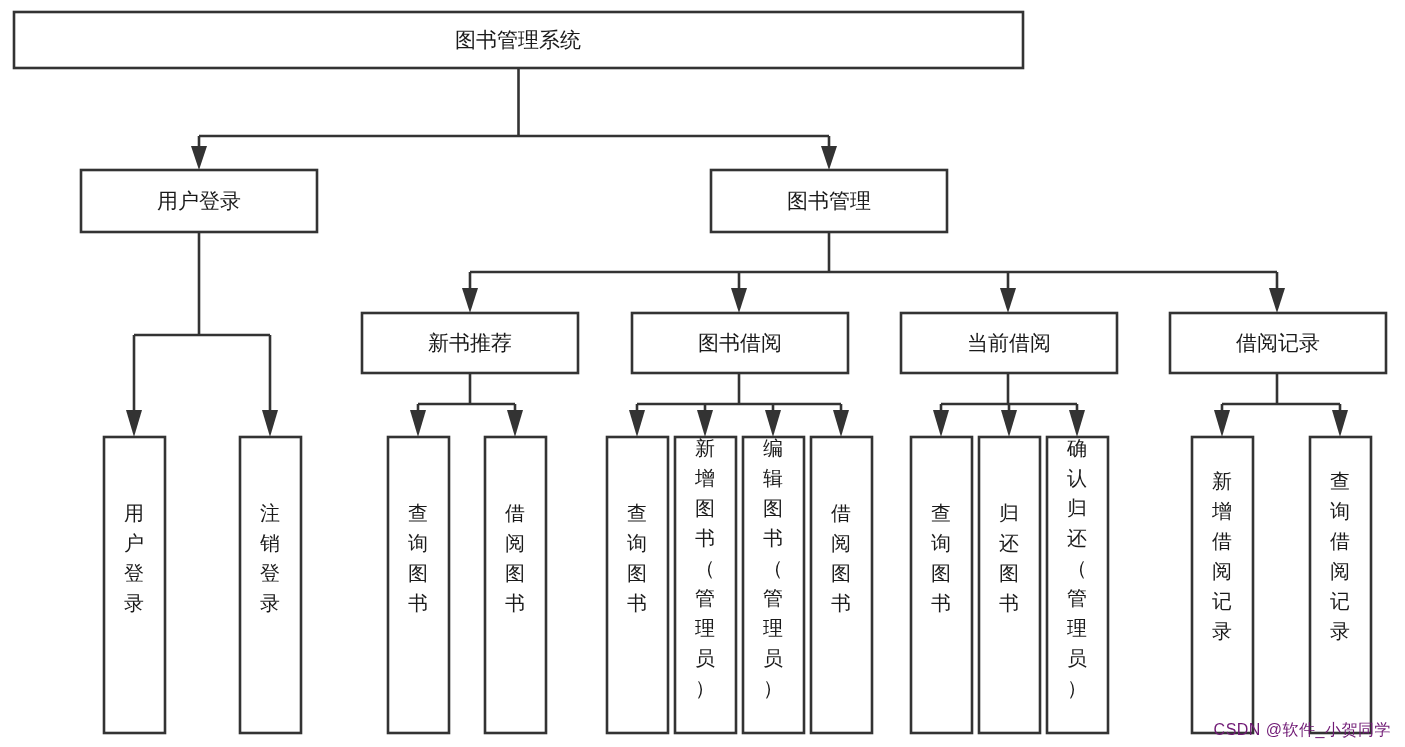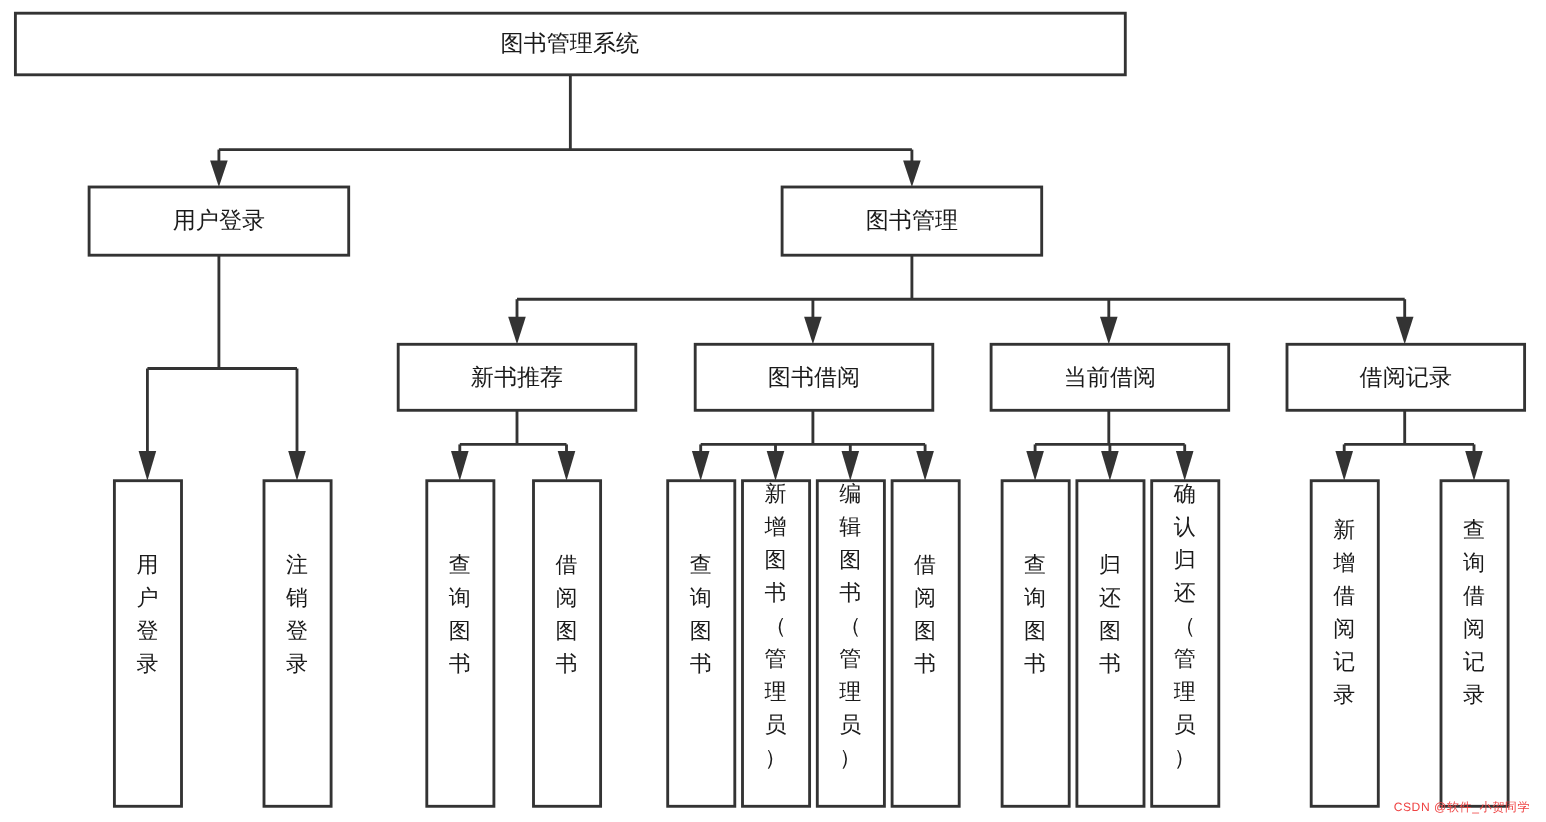--- a/index.html
+++ b/index.html
@@ -52,22 +52,22 @@
     font-family: "Liberation Sans", "DejaVu Sans", sans-serif;
     font-size: 20px;
     fill: #1a1a1a;
     text-anchor: middle;
   }
   .watermark {
     position: absolute;
     right: 14px;
     bottom: 6px;
     font-family: "Liberation Sans", "DejaVu Sans", sans-serif;
-    font-size: 11px;
-    color: #ef4444;
+    font-size: 16px;
+    color: #701a75;
     white-space: nowrap;
     letter-spacing: 0.5px;
     pointer-events: none;
   }
 </style>
 </head>
 <body>
 
 <div id="diagram-root">
   <svg id="tree-svg" viewBox="0 0 1405 747" xmlns="http://www.w3.org/2000/svg">

